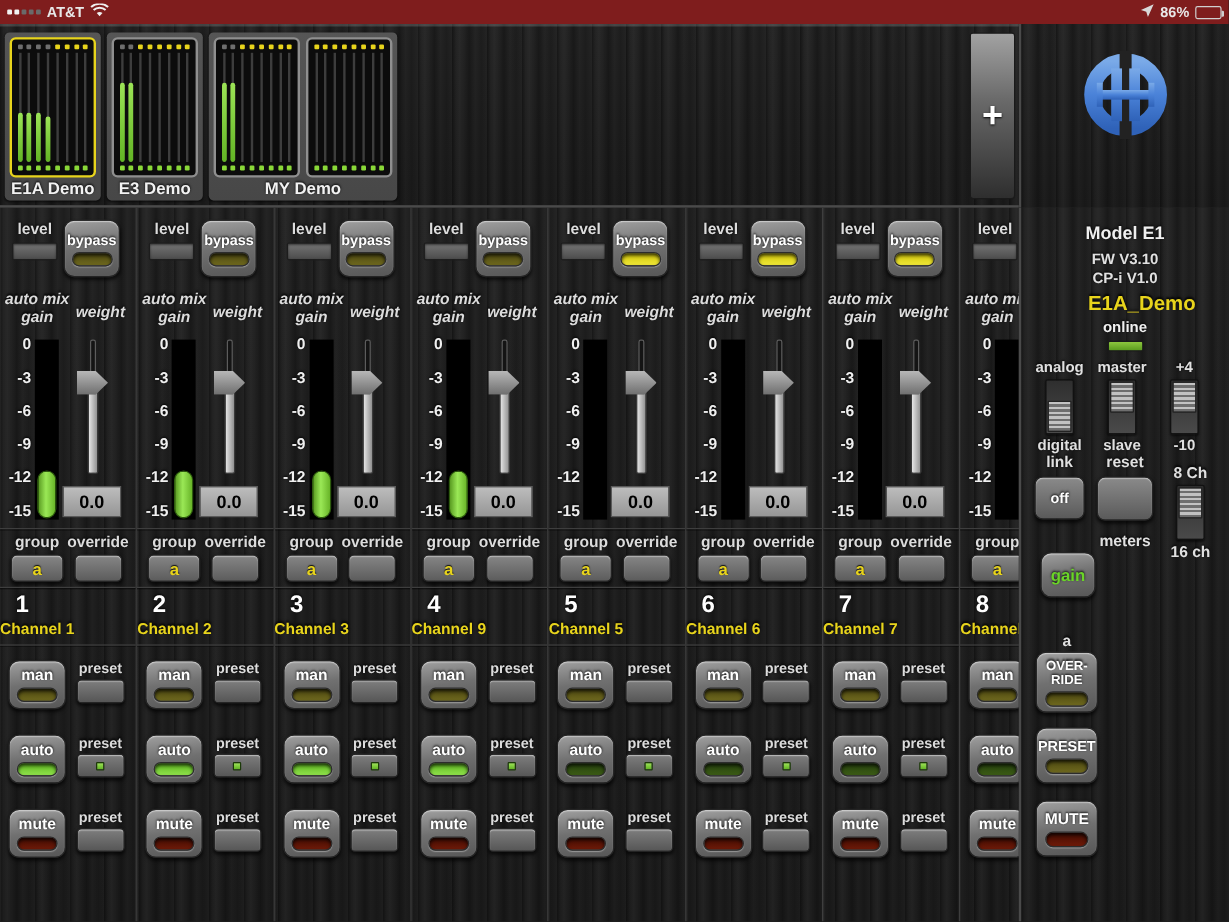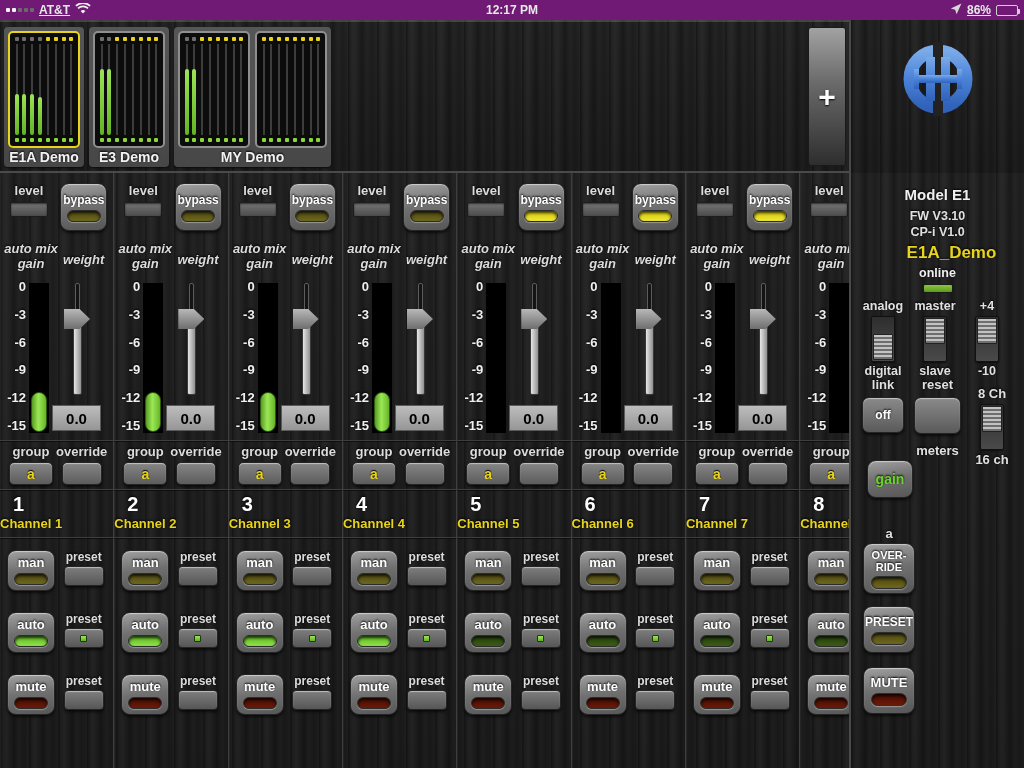--- a/index.html
+++ b/index.html
@@ -15,23 +15,23 @@
     background-image:
       repeating-linear-gradient(90deg,
         rgba(0,0,0,.38) 0px, rgba(0,0,0,0) 3px,
         rgba(255,255,255,.025) 6px, rgba(0,0,0,0) 9px,
         rgba(0,0,0,.30) 14px, rgba(0,0,0,0) 19px,
         rgba(0,0,0,.18) 24px, rgba(0,0,0,0) 29px),
       linear-gradient(#242424,#1d1d1d);
   }
   
   .statusbar {
-    height:20px; background:#701a75; color:#e8e8e8;
+    height:20px; background:#7f1d1d; color:#e8e8e8;
     display:flex; align-items:center; padding:0 6px;
-    font-size:12px; font-weight:bold; position:relative;text-decoration:underline;
+    font-size:12px; font-weight:bold; position:relative;
   }
   .sb-left, .sb-right { display:flex; align-items:center; gap:5px; }
   .sb-right { margin-left:auto; }
   .sb-time { position:absolute; left:0; right:0; text-align:center; }
   .sig { display:flex; gap:2px; align-items:flex-end; }
   .sig-dot { width:4px; height:4px; background:#6a6a6a; border-radius:1px; }
   .sig-dot.on { background:#f2f2f2; }
   .battery { width:22px; height:11px; border:1px solid #cfcfcf; border-radius:2px; padding:1px; position:relative; }
   .battery-fill { height:100%; background:linear-gradient(#fdfdfd,#bdbdbd); border-radius:1px; }
   .battery:after { content:""; position:absolute; right:-3px; top:3px; width:2px; height:5px; background:#cfcfcf; border-radius:0 1px 1px 0; }
@@ -92,21 +92,21 @@
   }
   .btn-txt { font-size:13px; font-weight:bold; color:#fff; text-shadow:0 -1px 2px #000; line-height:14px; }
   .pill {
     width:34px; height:12px; border-radius:7px; margin-top:3px;
     border:1px solid #2c2c2c;
     box-shadow:inset 0 2px 3px rgba(0,0,0,.75), 0 1px 1px rgba(255,255,255,.35);
   }
   .pill.olive { background:linear-gradient(#4c4710,#6e681e); }
   .pill.red { background:linear-gradient(#430c02,#6e1a08); }
   
-  .row-top { height:62px; display:flex; padding:10px 6px 0 6px;justify-content:space-between; }
+  .row-top { height:62px; display:flex; padding:10px 6px 0 6px; }
   .level-col { width:46px; display:flex; flex-direction:column; align-items:center; }
   .level-led { width:38px; height:15px; margin-top:4px; border-radius:2px; border:1px solid #1d1d1d;
     background:linear-gradient(#757575,#4c4c4c); box-shadow:inset 0 1px 2px rgba(0,0,0,.6); }
   .bypass { width:47px; height:48px; margin-left:1px; }
   .bypass .btn-txt { font-size:12px; }
   .strip .bypass-pill { background:linear-gradient(#4c4710,#6e681e); }
   .strip.bypassed .bypass-pill { background:linear-gradient(#cfc408,#f0e838); }
   
   .row-lbl { height:48px; display:flex; padding:6px 4px 0 4px;font-style:italic; }
   .automix-lbl { width:54px; text-align:center; font-size:13px; font-weight:bold; color:#dcdcdc; line-height:15px; text-shadow:0 -1px 2px #000; }
@@ -207,21 +207,20 @@
     </span>
     <span>AT&amp;T</span>
     <span>
       <svg width="16" height="11" viewBox="0 0 16 11">
         <path d="M8 10.5 L10.4 7.9 A3.8 3.8 0 0 0 5.6 7.9 Z" fill="#f0f0f0"></path>
         <path d="M3 5.4 A7.2 7.2 0 0 1 13 5.4" stroke="#f0f0f0" stroke-width="1.7" fill="none"></path>
         <path d="M0.9 2.9 A10.4 10.4 0 0 1 15.1 2.9" stroke="#f0f0f0" stroke-width="1.7" fill="none"></path>
       </svg>
     </span>
   </div>
-  <div class="sb-time">12:17 PM</div>
   <div class="sb-right">
     <span>
       <svg width="12" height="12" viewBox="0 0 12 12">
           <path d="M11.4 .6 L.8 5.4 L5.2 6.8 L6.6 11.2 Z" fill="#d8d8d8"></path>
         </svg>
     </span>
     <span>86%</span>
     <span class="battery"><span class="battery-fill" style="width:86%"></span></span>
   </div>
 </div>
@@ -814,21 +813,21 @@
           <span class="yellow-a">a</span>
         </div>
       </div>
       <div class="ovr-col">
         <div class="lbl">override</div>
         <div class="btn small override-btn"></div>
       </div>
     </div>
     <div class="row-chan">
       <div class="ch-num">4</div>
-      <div class="ch-name">Channel 4</div>
+      <div class="ch-name">Channel 9</div>
     </div>
     <div class="row-btns">
       <div class="mode-row">
         <div class="btn big">
           <div class="btn-txt">man</div>
           <div class="pill olive"></div>
         </div>
         <div class="preset-col">
           <div class="lbl preset-lbl">preset</div>
           <div class="btn preset"></div>

